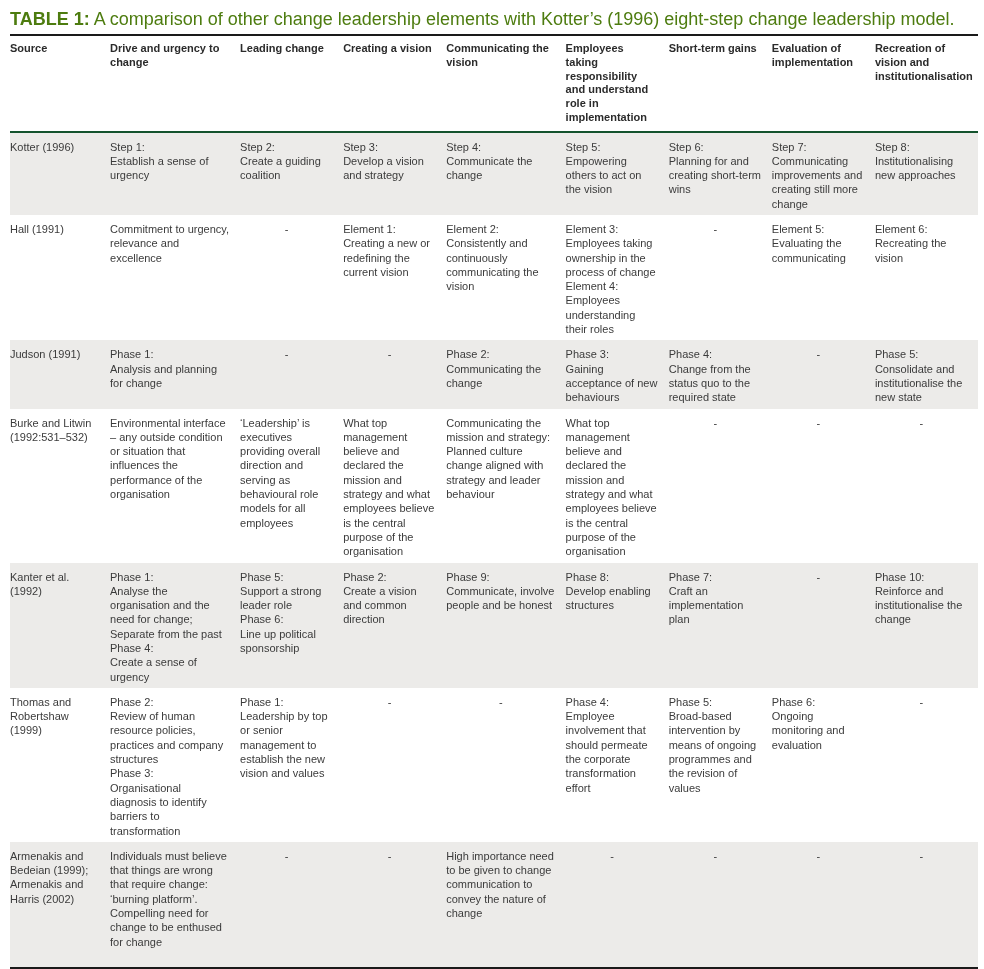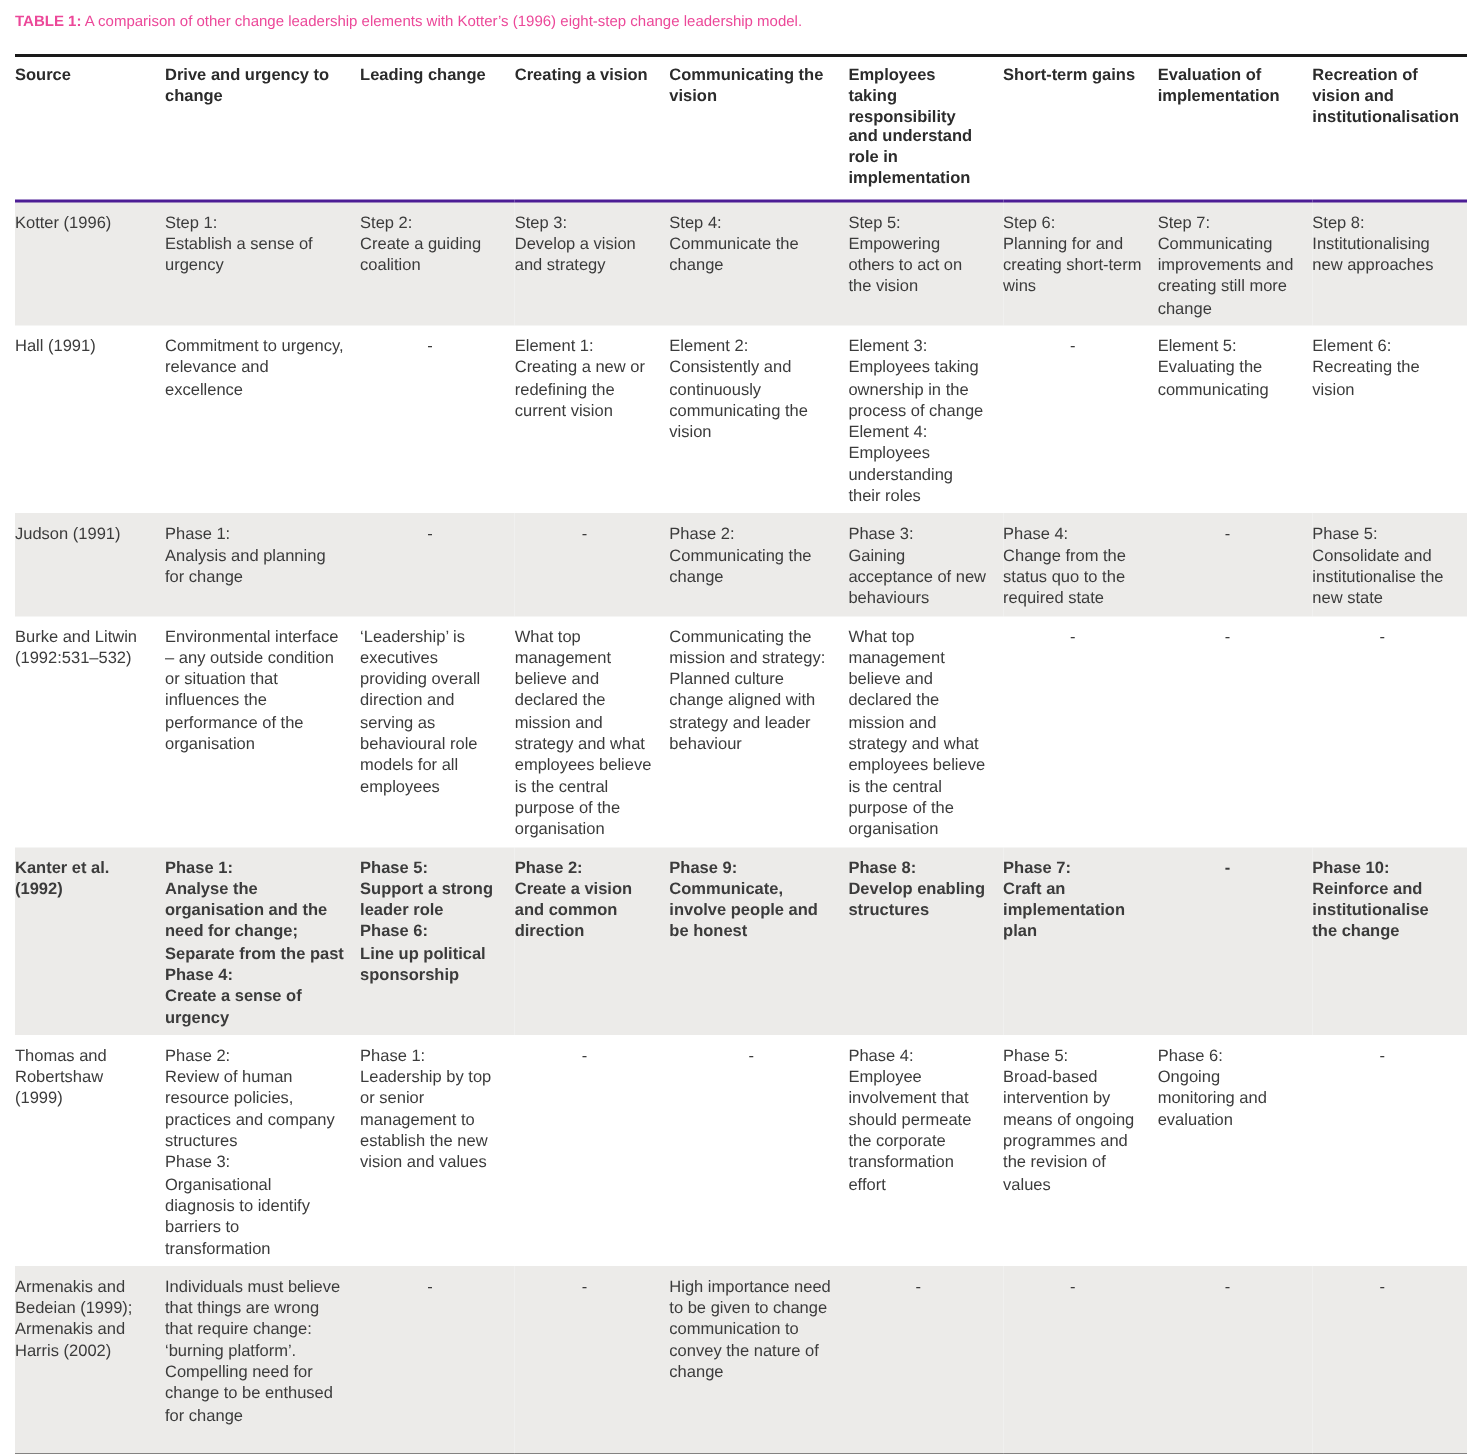--- a/index.html
+++ b/index.html
@@ -1,42 +1,42 @@
 <!DOCTYPE html>
 <html><head>
 <meta charset="utf-8">
 <style>
   html,body{margin:0;padding:0;background:#ffffff;}
   body{font-family:"Liberation Sans", sans-serif;color:#3b3b3b;}
   .page{width:984px;box-sizing:border-box;padding:6px 6px 0 10px;}
-  .table-title{font-size:10px;color:#ec4899;padding:3px 0 16px 0;border-bottom:2px solid #1a1a1a;}
+  .table-title{font-size:18px;color:#4d7c0f;padding:3px 0 4px 0;border-bottom:2px solid #1a1a1a;}
   .table-title .t-label{font-weight:bold;}
   table{width:100%;border-collapse:collapse;table-layout:fixed;margin:0;}
   thead th{
     text-align:left;vertical-align:top;font-size:11px;font-weight:bold;color:#2b2b2b;
     padding:6px 10px 6px 0;line-height:1.25;
   }
-  thead tr{border-bottom:2px solid #4c1d95;height:64px;}
+  thead tr{border-bottom:2px solid #14532d;height:64px;}
   tbody td{
     vertical-align:top;font-size:11px;line-height:1.3;color:#3b3b3b;
     padding:7px 10px 4px 0;white-space:pre-line;overflow-wrap:break-word;
   }
   tbody tr.shaded{background:#ecebe9;}
   tbody td.dash{text-align:center;white-space:normal;}
   table{border-bottom:3px solid #1a1a1a;}
   
   thead th:nth-child(1){width:9.3%;}
   thead th:nth-child(2){width:12.4%;}
   thead th:nth-child(5){width:11.3%;margin-left:32px;}
   
   tbody tr:nth-child(1){height:72px;}
   tbody tr:nth-child(2){height:108px;}
   tbody tr:nth-child(3){height:67px;}
   tbody tr:nth-child(4){height:119px;}
-  tbody tr:nth-child(5){height:100px;font-weight:bold;}
+  tbody tr:nth-child(5){height:100px;}
   tbody tr:nth-child(6){height:146px;}
   tbody tr:nth-child(7){height:127px;}
   tbody tr:nth-child(8){height:38px;}
 </style>
 </head>
 <body>
 
 <div class="page">
   <div class="table-title">
     <span class="t-label">TABLE 1:</span><span> A comparison of other change leadership elements with Kotter’s (1996) eight-step change leadership model.</span>

